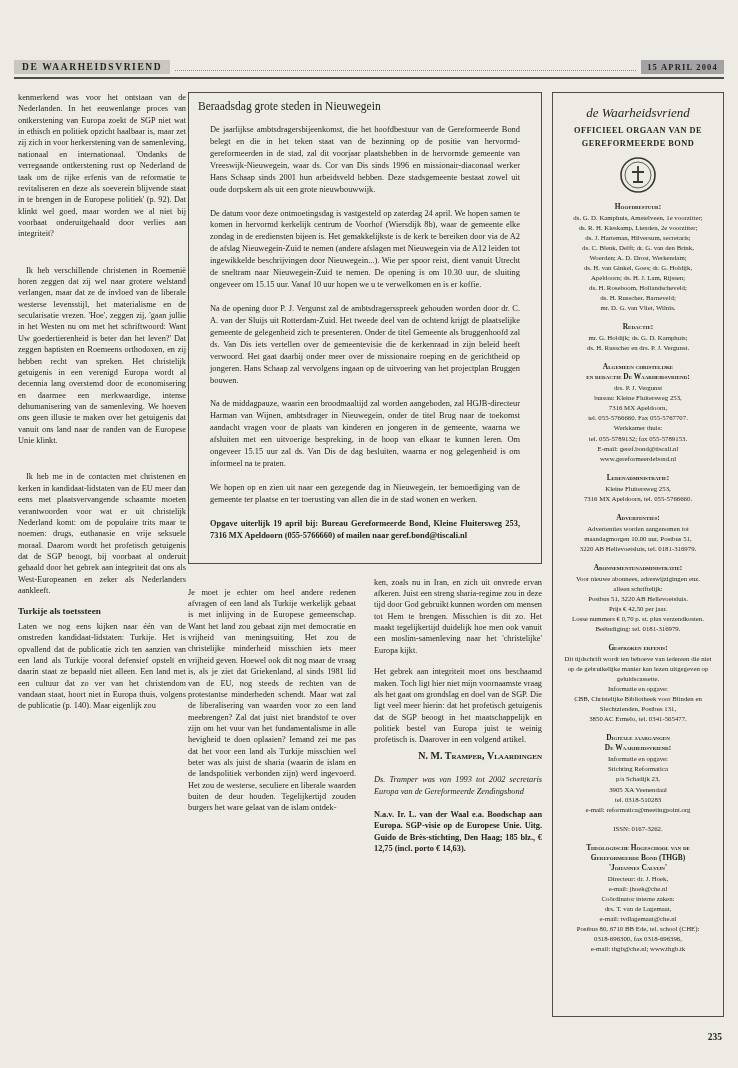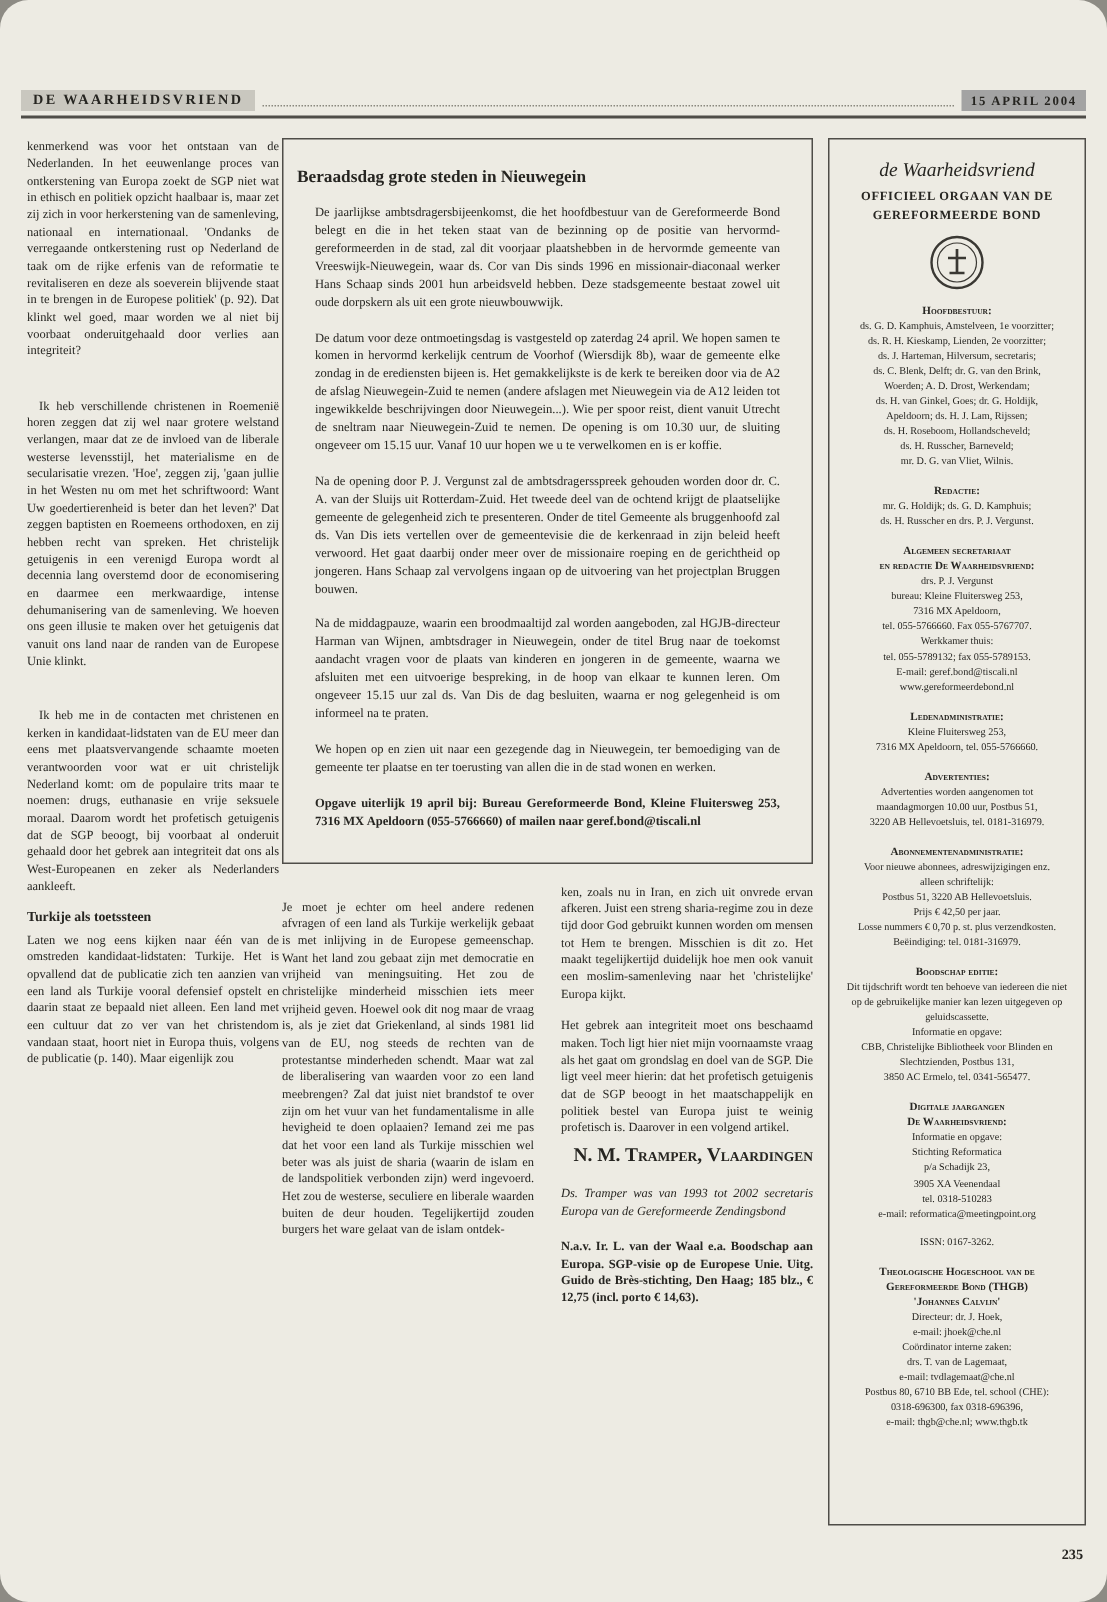--- a/index.html
+++ b/index.html
@@ -1,20 +1,19 @@
 <!DOCTYPE html>
 <html><head>
 <meta charset="utf-8">
 <style>
   html,body{margin:0;padding:0;background:#8d8b84;}
   .page{
     position:relative;width:738px;height:1068px;margin:0 auto;
     background:#edebe3;color:#262521;overflow:hidden;
     font-family:"Liberation Serif","DejaVu Serif",serif;
-    border-radius:19px;
   }
   
   .header{
     position:absolute;left:14px;right:14px;top:60px;
     display:flex;align-items:flex-end;
     border-bottom:2px solid #4f4d48;padding-bottom:3px;
   }
   .masthead{
     background:#c9c7bf;font-weight:bold;font-size:9.5px;
     letter-spacing:1.6px;padding:2px 8px;white-space:nowrap;
@@ -31,32 +30,32 @@
     position:absolute;left:18px;top:92px;width:168px;
     font-size:8.3px;line-height:1.37;text-align:justify;
   }
   .left-col p{margin:0;}
   .left-col p.ind{text-indent:8px;margin-top:25px;}
   .subheading{font-size:9.2px;font-weight:bold;margin:9px 0 3px 0;text-align:left;}
   .middle{position:absolute;left:188px;top:92px;width:354px;}
   .notice-box{
     border:1px solid #4f4d48;padding:7px 9px 9px 9px;background:#edebe3;
   }
-  .notice-title{font-size:11.5px;font-weight:bold;margin:12px 0 5px 0;}
+  .notice-title{font-size:11.5px;font-weight:normal;margin:0 0 5px 0;}
   .notice-box p{font-size:8.4px;line-height:1.42;text-align:justify;margin:12px;}
   .notice-box p.strong{font-weight:bold;}
   .two-cols{display:flex;gap:18px;margin-top:13px;}
   .col{font-size:8.3px;line-height:1.37;text-align:justify;}
   .col-2{width:168px;}
   .col-3{flex:1;}
   .col p{margin:0;}
   .col p.gap{margin-top:10px;}
   .signature{
     text-align:right;font-variant:small-caps;font-weight:bold;
-    font-size:13px;margin-top:3px !important;
+    font-size:10px;margin-top:3px !important;
   }
   .author-note{font-style:italic;margin-top:12px !important;}
   .book-ref{font-weight:bold;margin-top:12px !important;}
   
   .colophon{
     position:absolute;left:552px;top:92px;width:172px;min-height:925px;
     box-sizing:border-box;border:1px solid #4f4d48;background:#edebe3;
     padding:10px 8px;text-align:center;font-size:6.8px;line-height:1.48;
   }
   .colophon-title{font-size:13px;font-style:italic;font-weight:normal;margin:0;}
@@ -143,21 +142,21 @@
 ds. H. Roseboom, Hollandscheveld;
 ds. H. Russcher, Barneveld;
 mr. D. G. van Vliet, Wilnis.</div>
     </div>
     <div class="c-section">
       <h4>Redactie:</h4>
       <div class="c-body">mr. G. Holdijk; ds. G. D. Kamphuis;
 ds. H. Russcher en drs. P. J. Vergunst.</div>
     </div>
     <div class="c-section">
-      <h4>Algemeen secretariaat
+      <h4>Algemeen christelijke
 en redactie De Waarheidsvriend:</h4>
       <div class="c-body">drs. P. J. Vergunst
 bureau: Kleine Fluitersweg 253,
 7316 MX Apeldoorn,
 tel. 055-5766660. Fax 055-5767707.
 Werkkamer thuis:
 tel. 055-5789132; fax 055-5789153.
 E-mail: geref.bond@tiscali.nl
 www.gereformeerdebond.nl</div>
     </div>
@@ -174,21 +173,21 @@
     </div>
     <div class="c-section">
       <h4>Abonnementenadministratie:</h4>
       <div class="c-body">Voor nieuwe abonnees, adreswijzigingen enz.
 alleen schriftelijk:
 Postbus 51, 3220 AB Hellevoetsluis.
 Prijs € 42,50 per jaar.
 Losse nummers € 0,70 p. st. plus verzendkosten. Beëindiging: tel. 0181-316979.</div>
     </div>
     <div class="c-section">
-      <h4>Boodschap editie:</h4>
+      <h4>Gesproken erfenis:</h4>
       <div class="c-body">Dit tijdschrift wordt ten behoeve van iedereen die niet op de gebruikelijke manier kan lezen uitgegeven op geluidscassette.
 Informatie en opgave:
 CBB, Christelijke Bibliotheek voor Blinden en
 Slechtzienden, Postbus 131,
 3850 AC Ermelo, tel. 0341-565477.</div>
     </div>
     <div class="c-section">
       <h4>Digitale jaargangen
 De Waarheidsvriend:</h4>
       <div class="c-body">Informatie en opgave:

